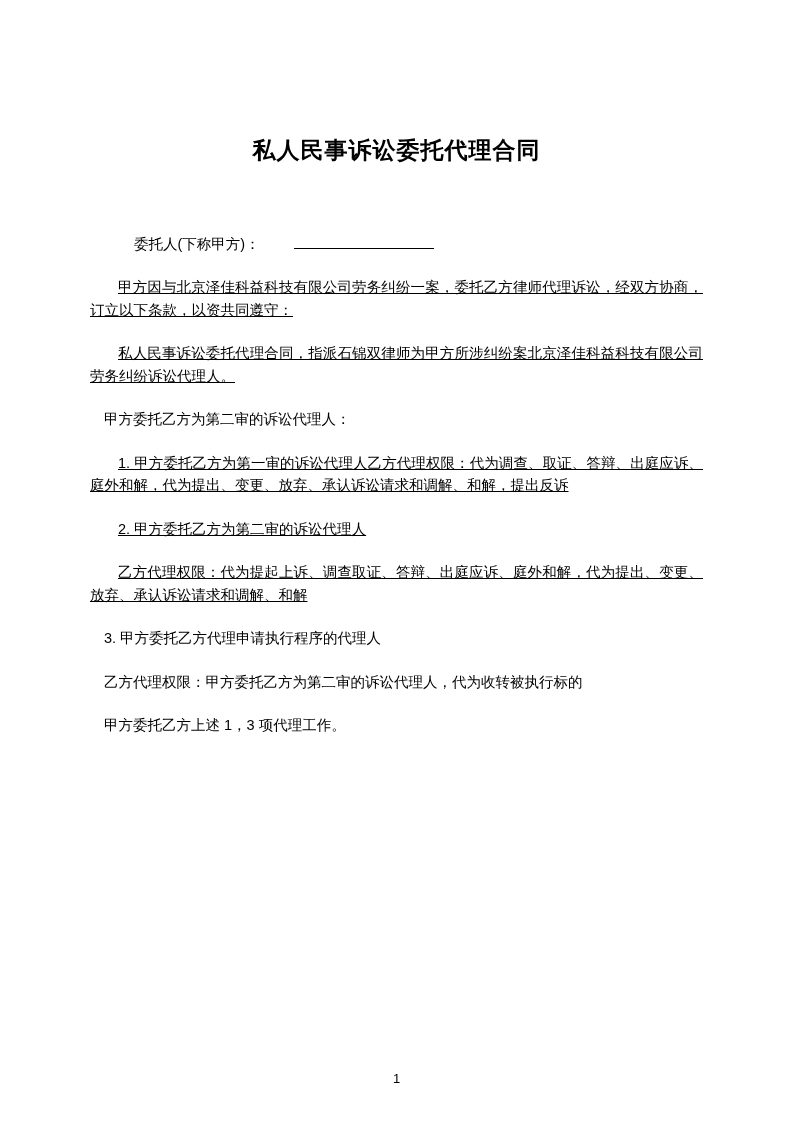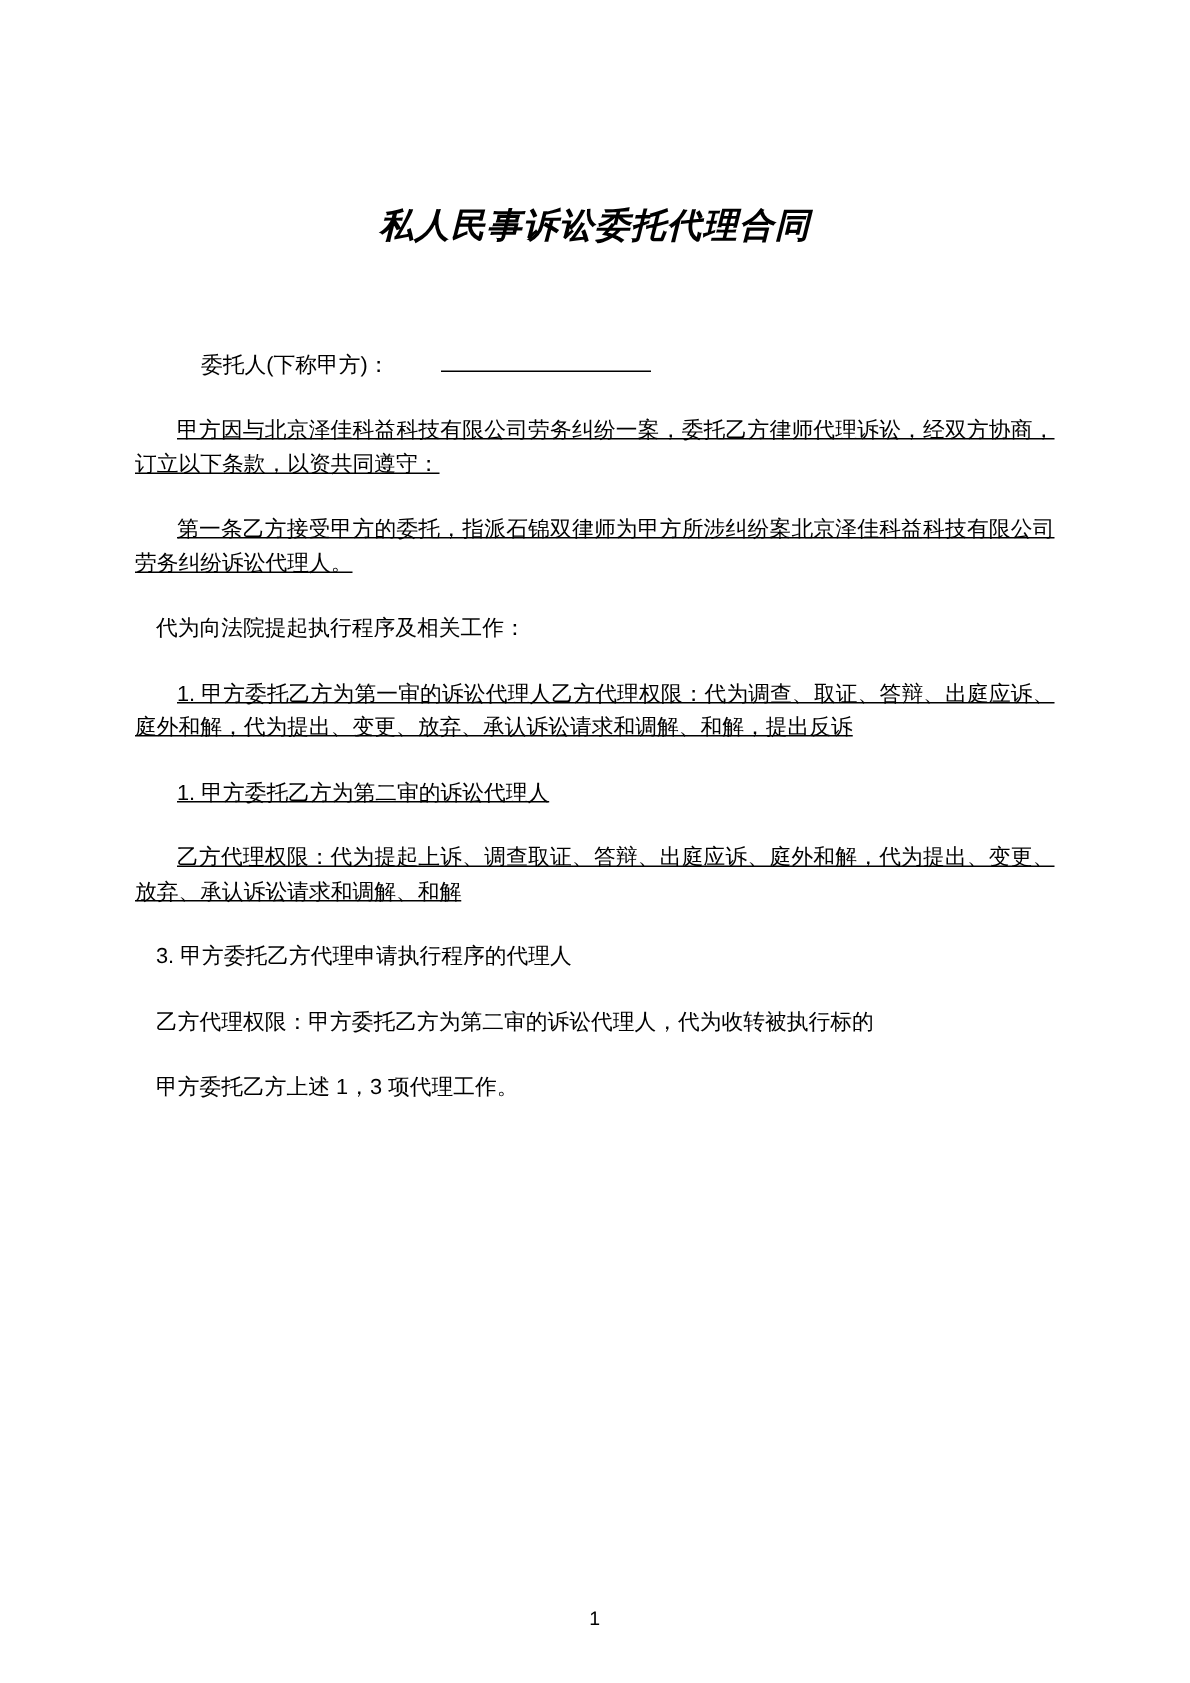--- a/index.html
+++ b/index.html
@@ -23,21 +23,20 @@
     padding: 0 90px;
   }
   .doc-title {
     text-align: center;
     font-size: 23px;
     font-weight: bold;
     letter-spacing: 1px;
     margin: 0;
     padding-top: 136px;
     line-height: 1.3;
-    font-style: italic;
   }
   .body-block {
     margin-top: 67px;
   }
   .para {
     font-size: 14.5px;
     line-height: 1.55;
     margin: 0 0 21px 0;
     text-align: justify;
     text-justify: inter-ideograph;
@@ -85,27 +84,27 @@
 
   <div class="body-block">
 
     <p class="para indent-1">
       <span>委托人(下称甲方)：</span><span class="fill-line fill-long"></span>
     </p>
 
 
     <p class="para flow">甲方因与北京泽佳科益科技有限公司劳务纠纷一案，委托乙方律师代理诉讼，经双方协商，订立以下条款，以资共同遵守：</p>
 
-    <p class="para flow">第一条乙方接受甲方的委托，指派石锦双律师为甲方所涉纠纷案北京泽佳科益科技有限公司劳务纠纷诉讼代理人。</p>
+    <p class="para flow">私人民事诉讼委托代理合同，指派石锦双律师为甲方所涉纠纷案北京泽佳科益科技有限公司劳务纠纷诉讼代理人。</p>
 
-    <p class="para flow-noind">代为向法院提起执行程序及相关工作：</p>
+    <p class="para flow-noind">甲方委托乙方为第二审的诉讼代理人：</p>
 
     <p class="para flow">1. 甲方委托乙方为第一审的诉讼代理人乙方代理权限：代为调查、取证、答辩、出庭应诉、庭外和解，代为提出、变更、放弃、承认诉讼请求和调解、和解，提出反诉</p>
 
-    <p class="para flow">1. 甲方委托乙方为第二审的诉讼代理人</p>
+    <p class="para flow">2. 甲方委托乙方为第二审的诉讼代理人</p>
 
     <p class="para flow">乙方代理权限：代为提起上诉、调查取证、答辩、出庭应诉、庭外和解，代为提出、变更、放弃、承认诉讼请求和调解、和解</p>
 
     <p class="para flow-noind">3. 甲方委托乙方代理申请执行程序的代理人</p>
 
     <p class="para flow-noind">乙方代理权限：甲方委托乙方为第二审的诉讼代理人，代为收转被执行标的</p>
 
     <p class="para flow-noind">甲方委托乙方上述 1，3 项代理工作。</p>
 
   </div>

